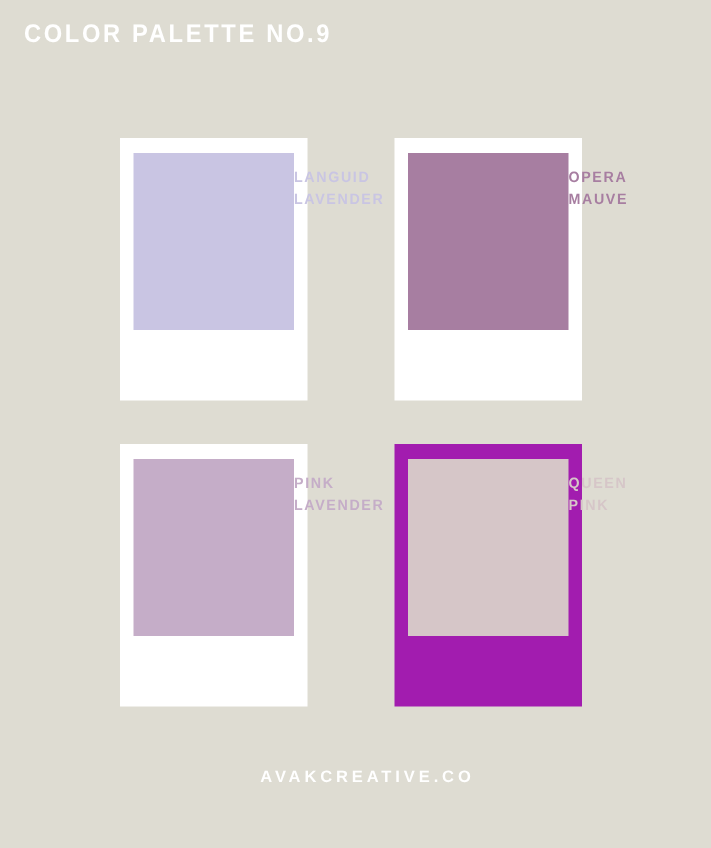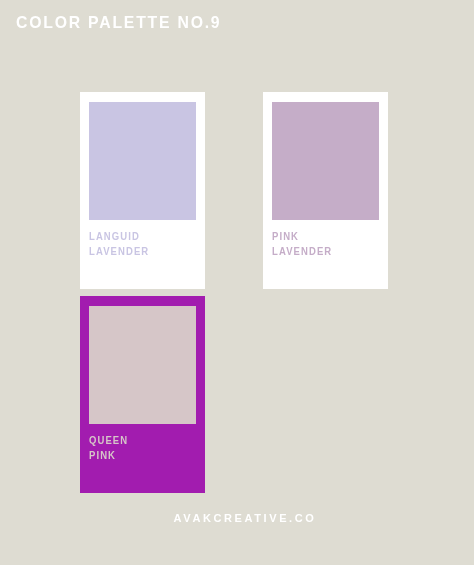--- a/index.html
+++ b/index.html
@@ -42,25 +42,25 @@
     height: 379px;
     display: grid;
     grid-template-columns: 125px 125px;
     grid-template-rows: 175px 175px;
     column-gap: 58px;
     row-gap: 29px;
   }
 
   .swatch-card {
     width: 125px;
-    height: 197px;
+    height: 175px;
     background: #ffffff;
     padding: 10px 9px 0 9px;
     display: flex;
-    flex-direction: column;
+    flex-direction: row;
   }
 
   .swatch-color {
     width: 107px;
     height: 118px;
     flex: none;
   }
 
   .swatch-label {
     margin-top: 10px;
@@ -100,20 +100,27 @@
 <div id="palette-grid">
 
   <div class="swatch-card" style="background-color: rgb(255, 255, 255);">
     <div class="swatch-color" style="background-color: rgb(201, 197, 227);"></div>
     <div class="swatch-label" style="color: rgb(201, 197, 227);">
       <span class="line">LANGUID</span>
       <span class="line">LAVENDER</span>
     </div>
   </div>
 
+  <div class="swatch-card" style="background-color: rgb(255, 255, 255);">
+    <div class="swatch-color" style="background-color: rgb(167, 126, 161);"></div>
+    <div class="swatch-label" style="color: rgb(167, 126, 161);">
+      <span class="line">OPERA</span>
+      <span class="line">MAUVE</span>
+    </div>
+  </div>
 
   <div class="swatch-card" style="background-color: rgb(255, 255, 255);">
     <div class="swatch-color" style="background-color: rgb(197, 173, 200);"></div>
     <div class="swatch-label" style="color: rgb(197, 173, 200);">
       <span class="line">PINK</span>
       <span class="line">LAVENDER</span>
     </div>
   </div>
 
   <div class="swatch-card" style="background-color: #a21caf;">

